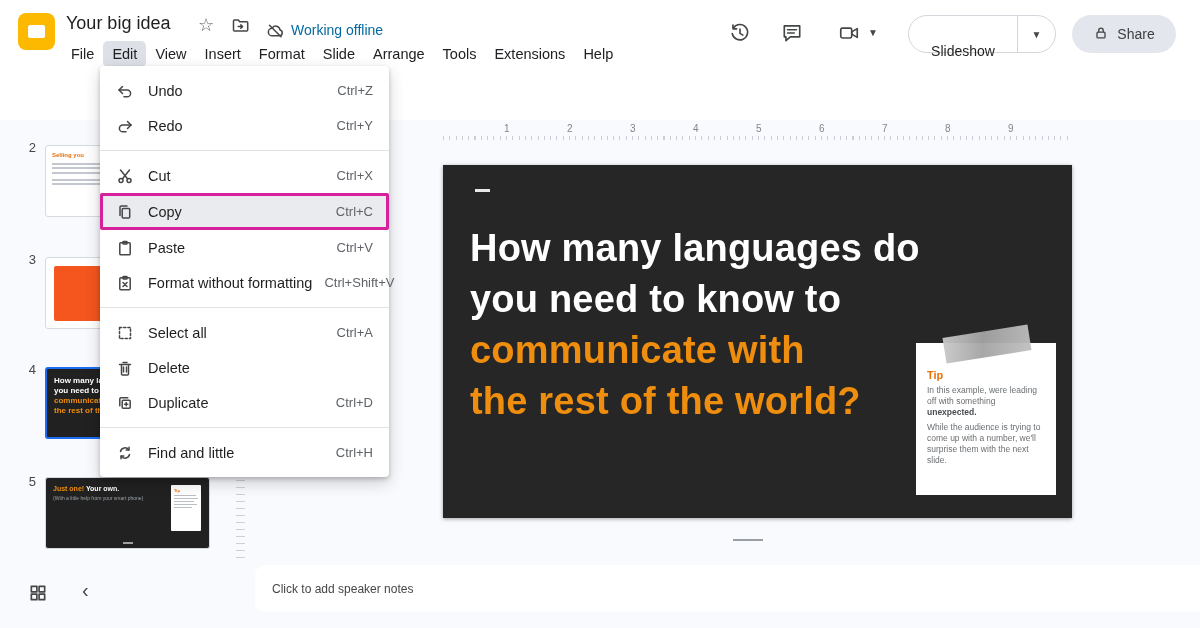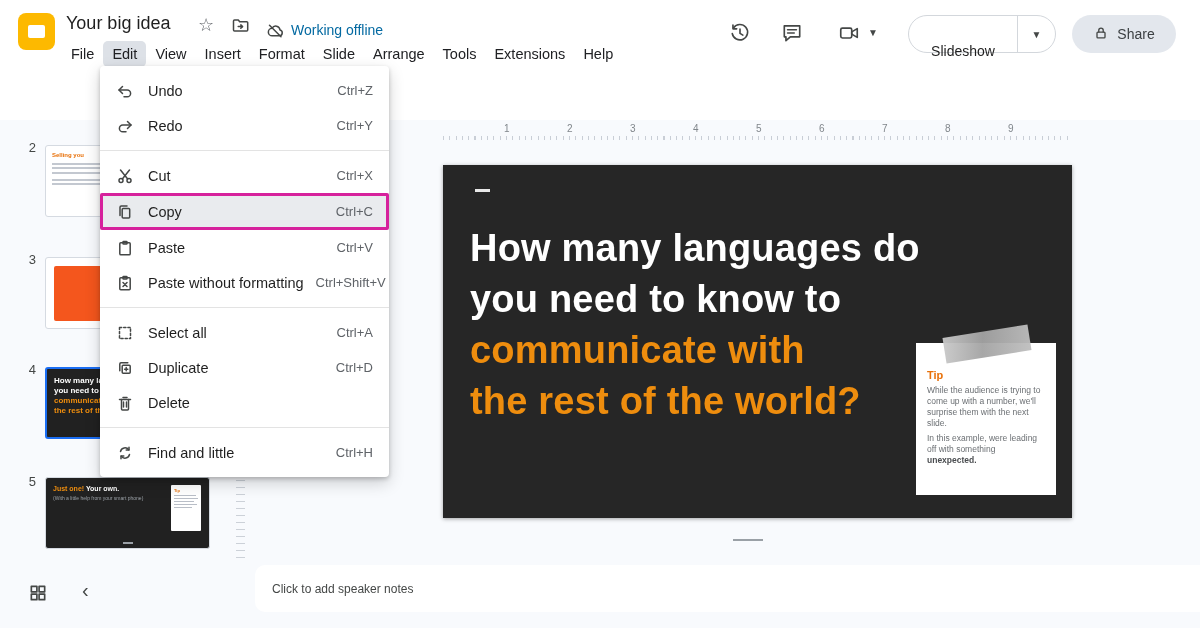--- a/index.html
+++ b/index.html
@@ -269,24 +269,24 @@
     <div id="slide-dash"></div>
     <div id="heading">
       <div class="hl-white">How many languages do</div>
       <div class="hl-white">you need to know to</div>
       <div class="hl-orange">communicate with</div>
       <div class="hl-orange">the rest of the world?</div>
     </div>
     <div id="tip-card">
       <div id="tape"></div>
       <div id="tip-title">Tip</div>
-      <div class="tip-p">While the audience is trying to come up with a number, we'll surprise them with the next slide.</div>
       <div class="tip-p">
         <span>In this example, were leading off with something </span><span class="tip-bold">unexpected.</span>
       </div>
+      <div class="tip-p">While the audience is trying to come up with a number, we'll surprise them with the next slide.</div>
     </div>
   </div>
   <div id="canvas-dash"></div>
 
   <div id="notes-bar">
     <span id="notes-text">Click to add speaker notes</span>
   </div>
   <div id="grid-btn">
     <svg class="ic" width="20" height="20" viewBox="0 0 18 18">
         <rect x="3" y="3" width="5" height="5"></rect>
@@ -351,55 +351,55 @@
       <span class="mi-sc">Ctrl+V</span>
     </div>
     <div class="mi">
       <span class="mi-icon">
           <svg class="ic" width="18" height="18" viewBox="0 0 18 18">
             <rect x="3.8" y="3.8" width="10.4" height="12" rx="1"></rect>
             <rect x="7" y="2.5" width="4" height="2.6" rx="0.6"></rect>
             <path d="M7 8.5 l4 4 M11 8.5 l-4 4"></path>
           </svg>
         </span>
-      <span class="mi-label">Paste without formatting</span>
+      <span class="mi-label">Format without formatting</span>
       <span class="mi-sc">Ctrl+Shift+V</span>
     </div>
     <div class="mi-sep"></div>
     <div class="mi">
       <span class="mi-icon">
           <svg class="ic" width="18" height="18" viewBox="0 0 18 18">
             <rect x="3.5" y="3.5" width="11" height="11" stroke-dasharray="2.2 2"></rect>
           </svg>
         </span>
       <span class="mi-label">Select all</span>
       <span class="mi-sc">Ctrl+A</span>
+    </div>
+    <div class="mi">
+      <span class="mi-icon">
+          <svg class="ic" width="18" height="18" viewBox="0 0 18 18">
+            <path d="M5.5 5.5 V15 a1 1 0 0 0 1 1 h5 a1 1 0 0 0 1 -1 V5.5"></path>
+            <path d="M3.5 5.5 h11 M7 3.5 h4"></path>
+            <path d="M7.5 8 v5 M10.5 8 v5"></path>
+          </svg>
+        </span>
+      <span class="mi-label">Delete</span>
+      <span class="mi-sc"></span>
     </div>
     <div class="mi">
       <span class="mi-icon">
           <svg class="ic" width="18" height="18" viewBox="0 0 18 18">
             <rect x="6.2" y="6.2" width="8" height="8" rx="1"></rect>
             <path d="M3.8 11.8 V5 A1.2 1.2 0 0 1 5 3.8 H11.8"></path>
             <path d="M10.2 8.6 v3.2 M8.6 10.2 h3.2"></path>
           </svg>
         </span>
       <span class="mi-label">Duplicate</span>
       <span class="mi-sc">Ctrl+D</span>
     </div>
-    <div class="mi">
-      <span class="mi-icon">
-          <svg class="ic" width="18" height="18" viewBox="0 0 18 18">
-            <path d="M5.5 5.5 V15 a1 1 0 0 0 1 1 h5 a1 1 0 0 0 1 -1 V5.5"></path>
-            <path d="M3.5 5.5 h11 M7 3.5 h4"></path>
-            <path d="M7.5 8 v5 M10.5 8 v5"></path>
-          </svg>
-        </span>
-      <span class="mi-label">Delete</span>
-      <span class="mi-sc"></span>
-    </div>
     <div class="mi-sep"></div>
     <div class="mi">
       <span class="mi-icon">
           <svg class="ic" width="18" height="18" viewBox="0 0 18 18">
             <path d="M4.5 7.5 a4.6 4.6 0 0 1 8.3 -1.6"></path>
             <path d="M13.5 10.5 a4.6 4.6 0 0 1 -8.3 1.6"></path>
             <path d="M13 3.2 v2.8 h-2.8 M5 14.8 v-2.8 h2.8"></path>
           </svg>
         </span>
       <span class="mi-label">Find and little</span>

